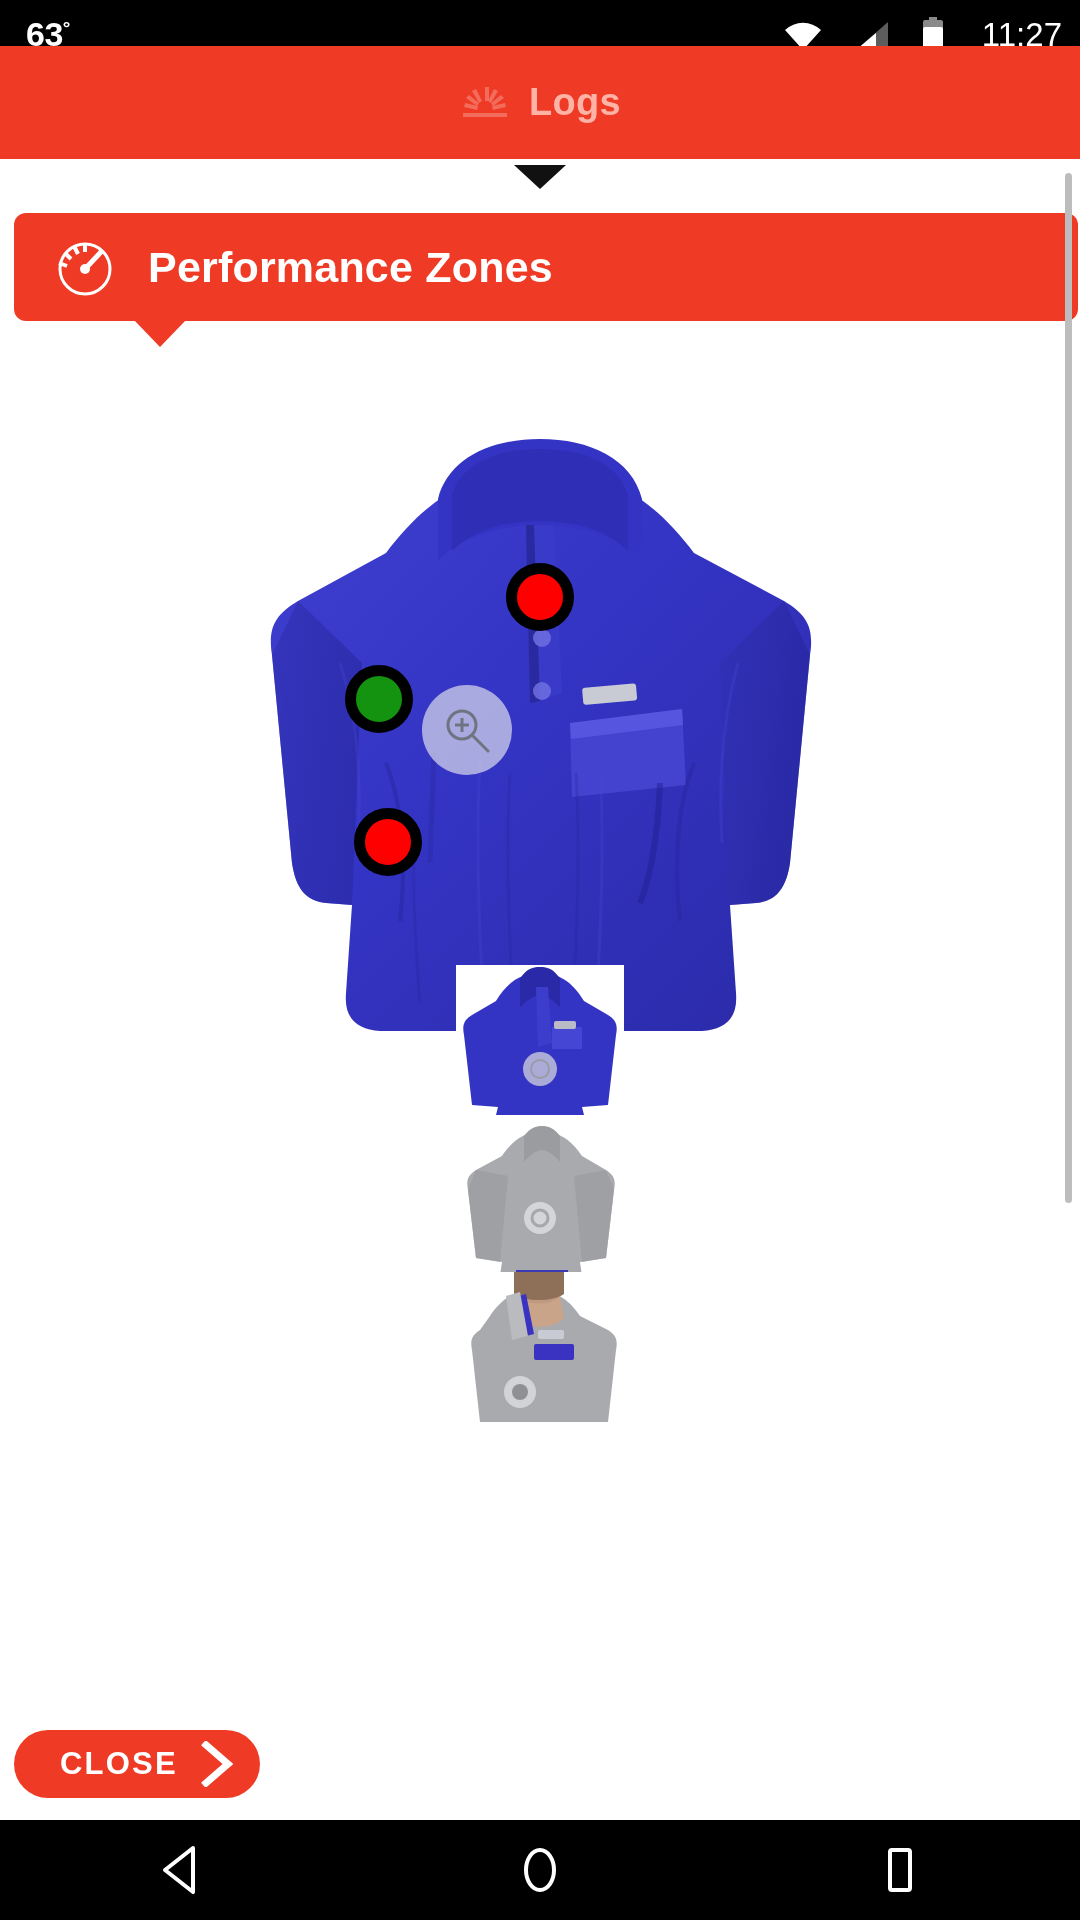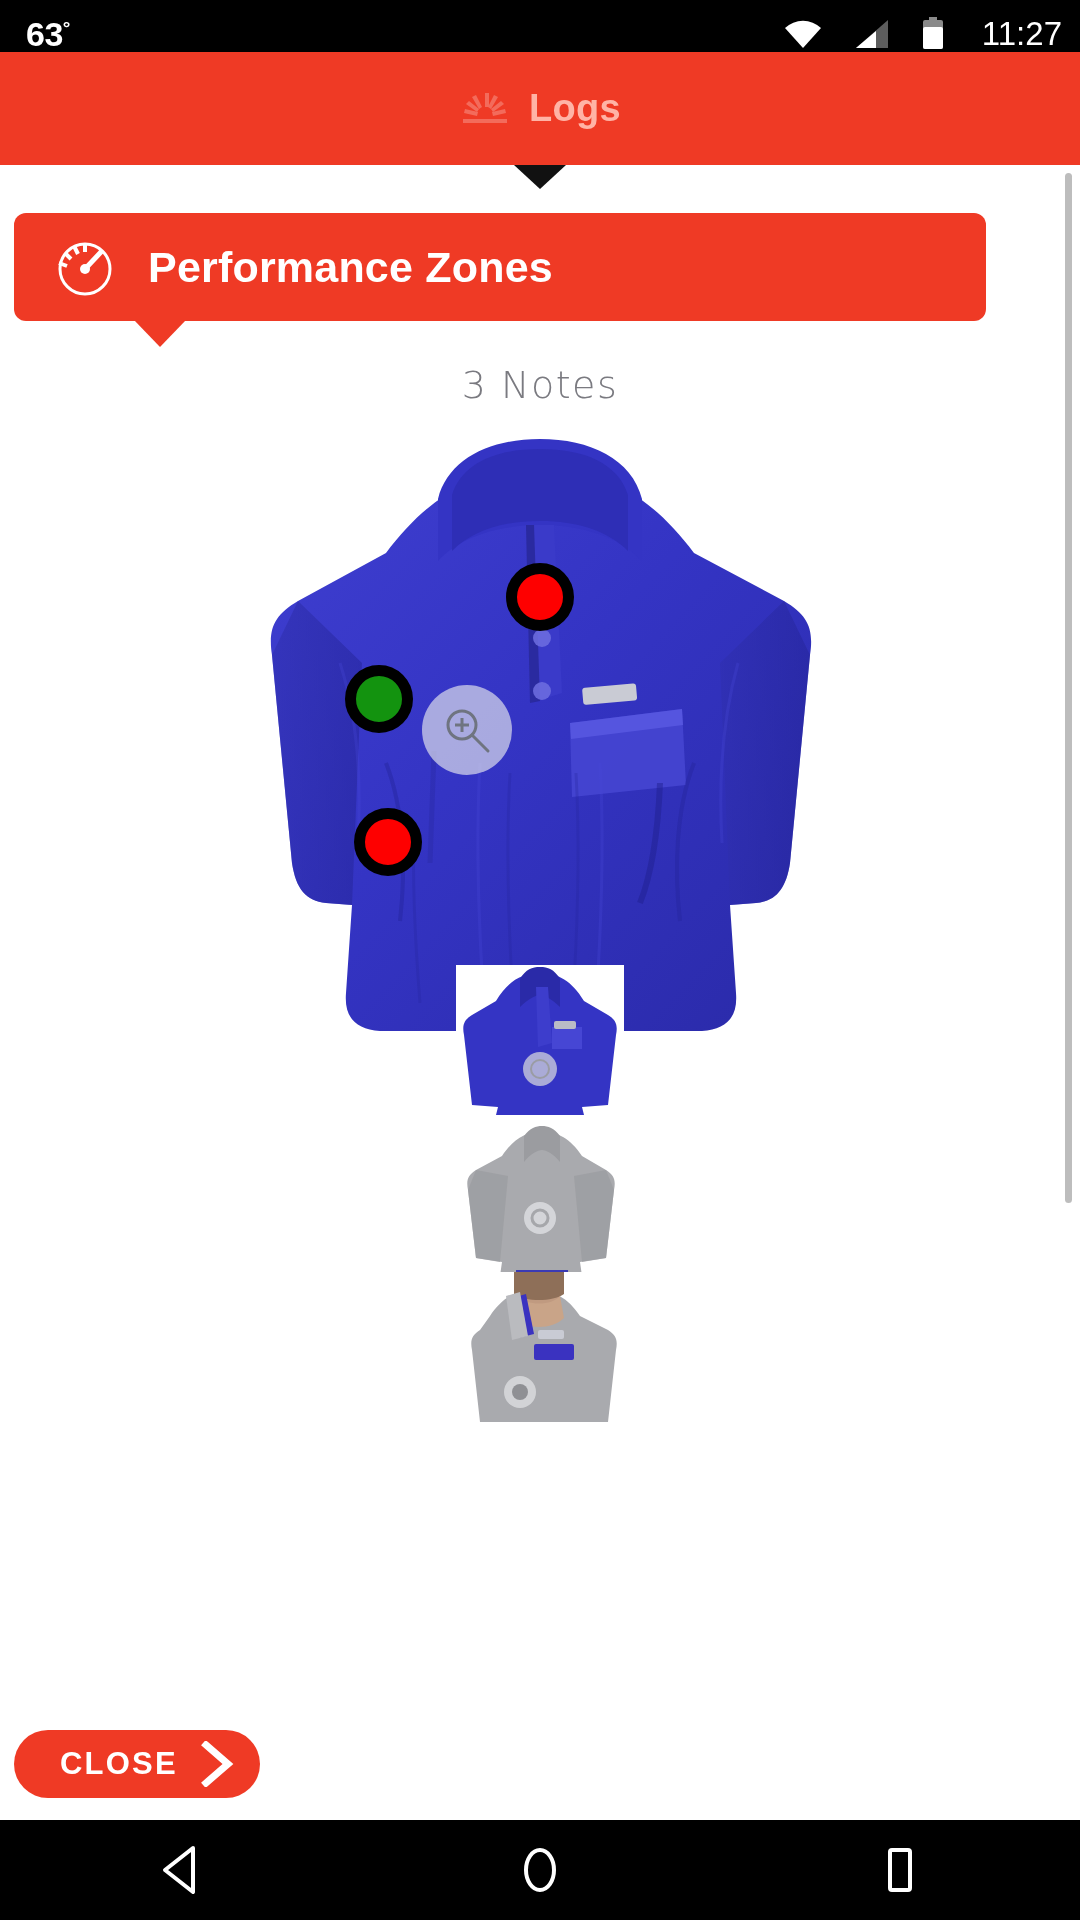--- a/index.html
+++ b/index.html
@@ -41,37 +41,37 @@
     display: flex;
     align-items: flex-start;
   }
   .status-temp .deg {
     font-size: 19px;
     line-height: 1;
     margin-top: 1px;
   }
   .status-right {
     display: flex;
-    align-items: center;
+    align-items: flex-end;
     gap: 31px;
   }
   .status-clock {
     color: #ffffff;
     font-size: 33px;
     font-weight: normal;
     letter-spacing: 0px;
     line-height: 1;
     margin-left: 6px;
   }
   .icon-svg { display: block; }
 
   
   .tab-bar {
     position: absolute;
-    top: 52px; left: 0;
+    top: 46px; left: 0;
     width: 1080px;
     height: 113px;
     background: #ef3a25;
     display: flex;
   }
   .tab {
     flex: 1 1 0;
     display: flex;
     align-items: center;
     justify-content: center;
@@ -111,21 +111,21 @@
     width: 1080px;
     height: 1655px;
     background: #ffffff;
     overflow: hidden;
   }
 
   
   .banner-wrap {
     position: absolute;
     top: 48px; left: 14px;
-    width: 972px;
+    width: 1064px;
   }
   .banner {
     position: relative;
     background: #ef3a25;
     height: 108px;
     border-radius: 12px;
     display: flex;
     align-items: center;
     padding-left: 40px;
     gap: 32px;
@@ -334,21 +334,20 @@
             </g>
             <path d="M31 33 L47 16" stroke="#ffffff" stroke-width="5" stroke-linecap="round"></path>
             <circle cx="31" cy="33" r="5" fill="#ffffff"></circle>
           </svg>
         </span>
         <span class="banner-title">Performance Zones</span>
         <div class="banner-tail"></div>
       </div>
     </div>
 
-    <div class="notes-label">3 Notes</div>
 
     <div class="hero">
       <svg class="hero-img" width="700" height="690" viewBox="0 0 700 690">
         <rect width="700" height="690" fill="#ffffff"></rect>
         <defs>
           <linearGradient id="fl" x1="0" y1="0" x2="1" y2="1">
             <stop offset="0%" stop-color="#3f3fd0"></stop>
             <stop offset="45%" stop-color="#3434c4"></stop>
             <stop offset="100%" stop-color="#2a2aa8"></stop>
           </linearGradient>

